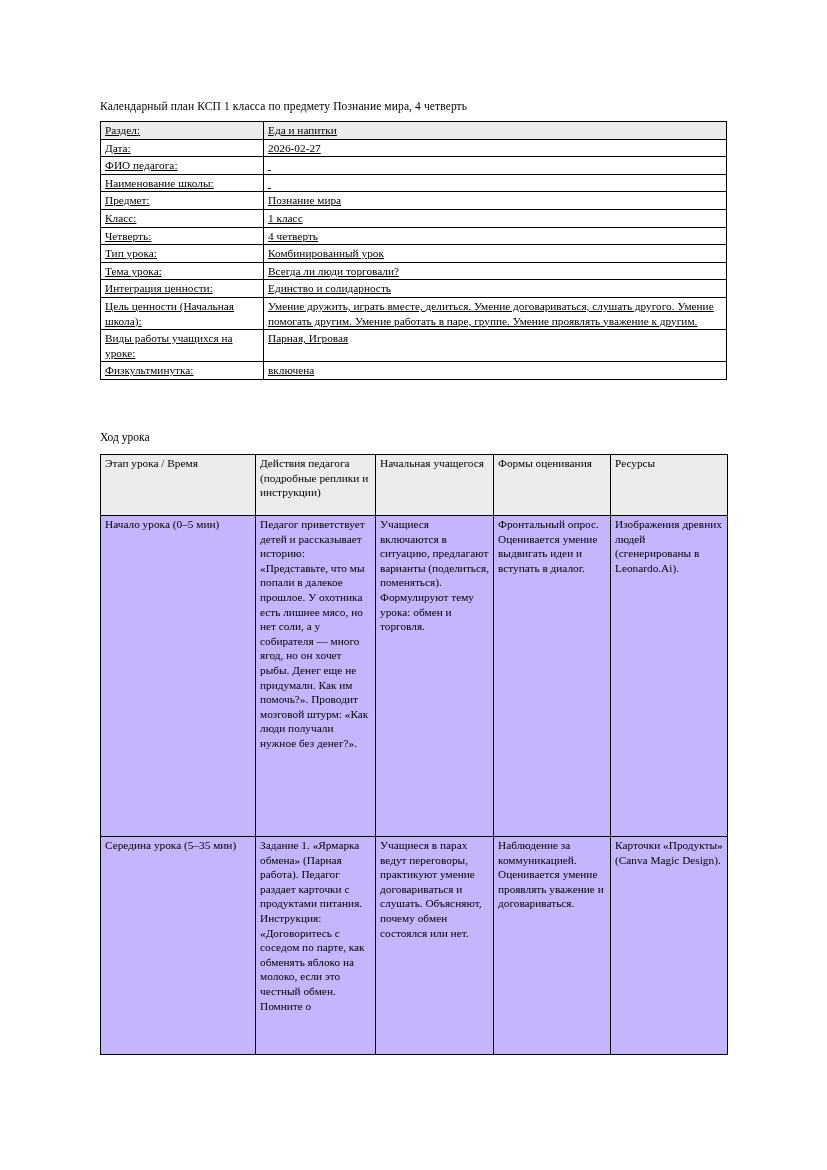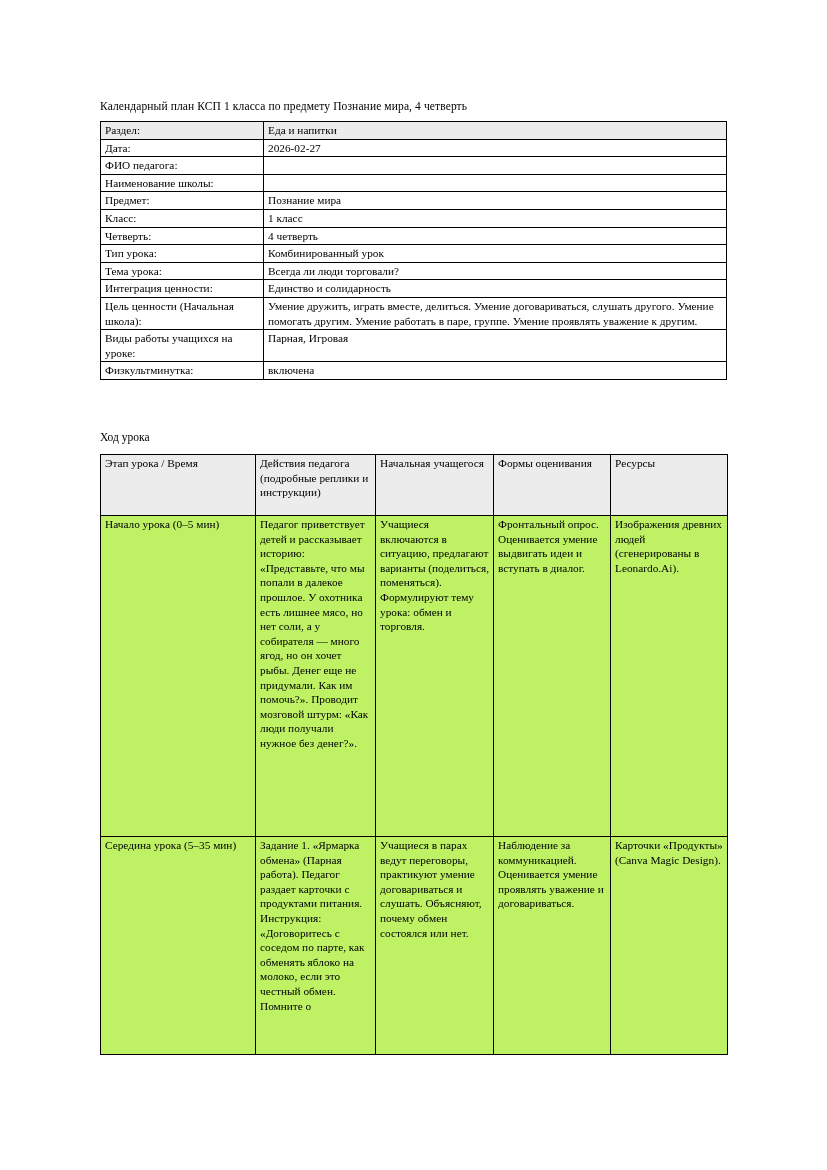--- a/index.html
+++ b/index.html
@@ -53,20 +53,21 @@
     padding: 1px 3px 1px 4px;
     word-wrap: break-word;
     overflow-wrap: break-word;
     hyphens: none;
   }
   
   table.info {
     left: 100px;
     top: 121px;
     width: 627px;
+    text-decoration: underline;
   }
   table.info td.k { width: 155px; }
   table.info tr.shaded td { background: #ececec; }
   table.info td.v { background: #ffffff; }
   table.info tr.shaded td.v { background: #ececec; }
 
   
   table.flow {
     left: 100px;
     top: 454px;
@@ -75,21 +76,21 @@
   table.flow col.c1 { width: 155px; }
   table.flow col.c2 { width: 120px; }
   table.flow col.c3 { width: 118px; }
   table.flow col.c4 { width: 117px; }
   table.flow col.c5 { width: 117px; }
   table.flow thead td {
     background: #ececec;
     height: 58px;
   }
   table.flow tbody td {
-    background: #bef264;
+    background: #c4b5fd;
   }
   
   tr.row-begin td { height: 318px; }
   tr.row-mid td { height: 215px; margin-top: 36px; }
 </style>
 </head>
 <body>
 
 <div class="page">
 

